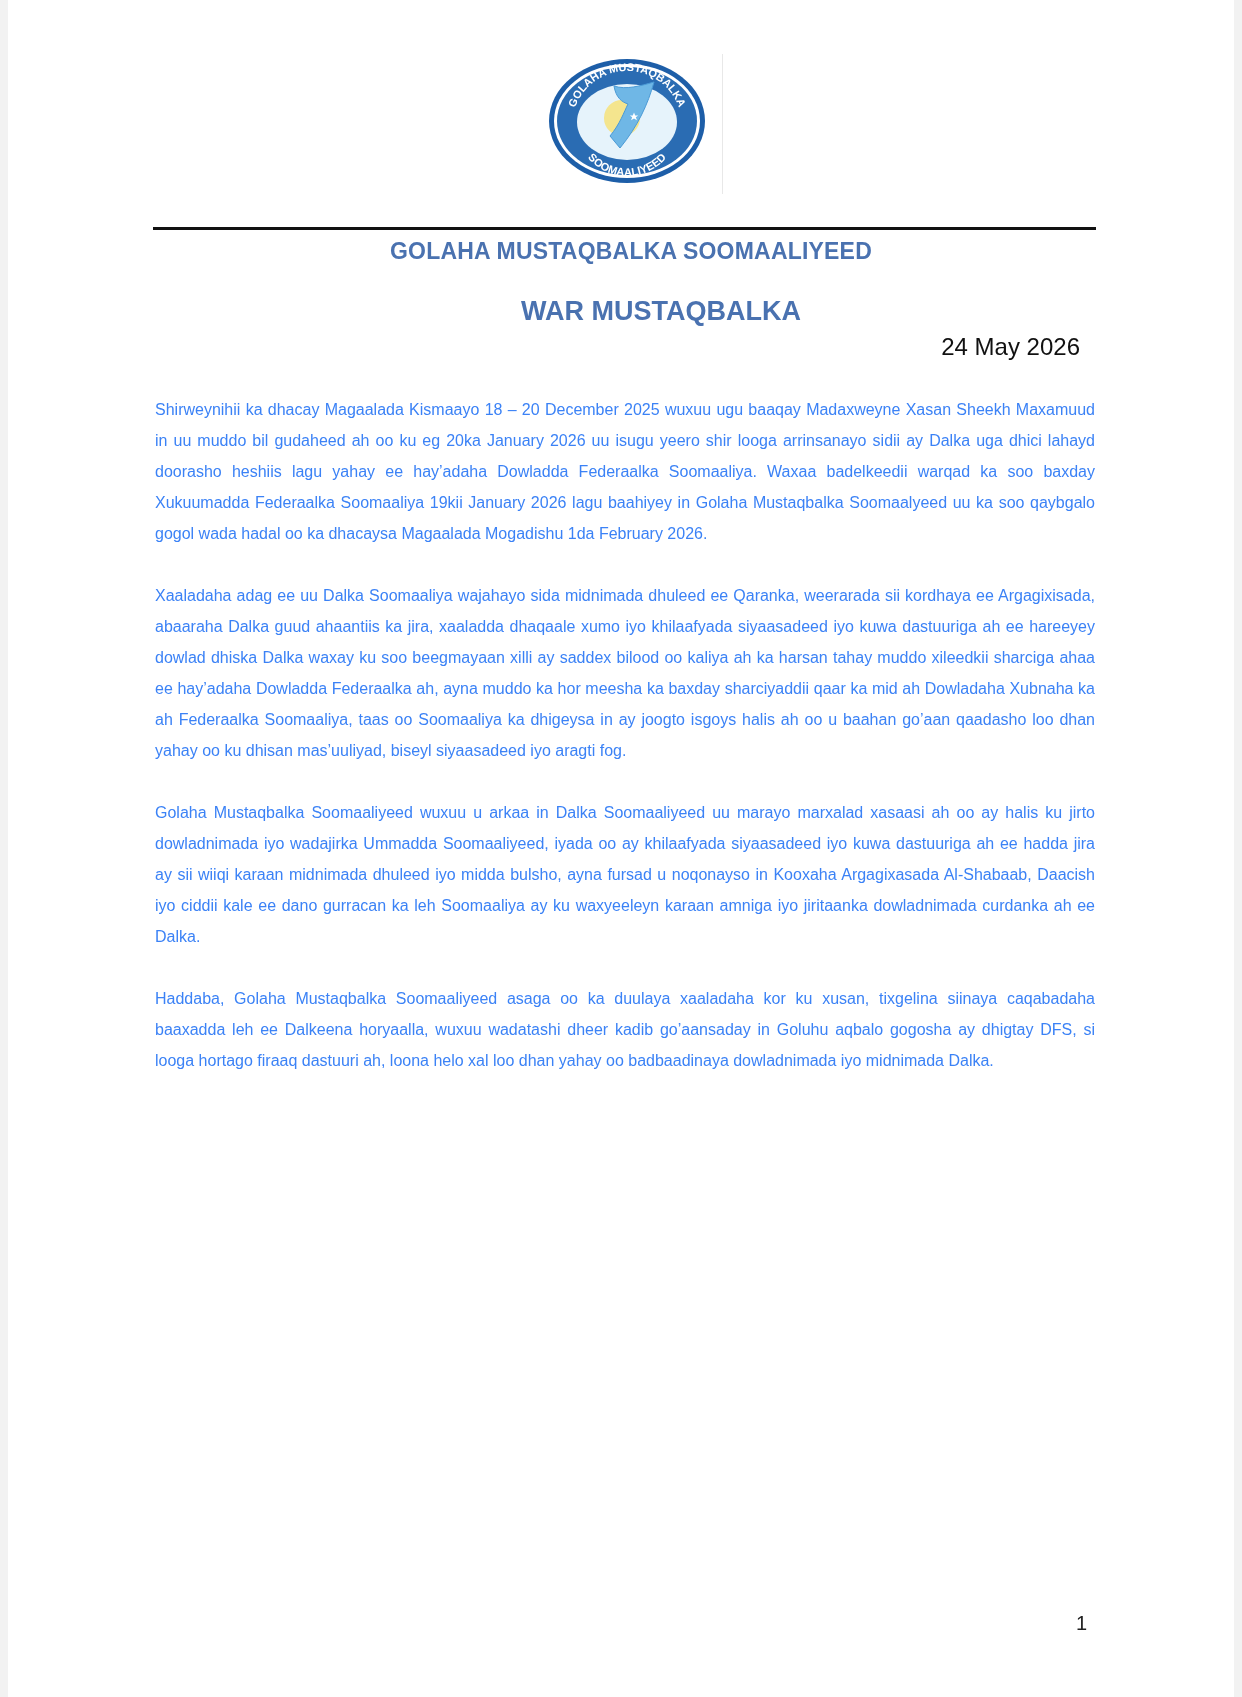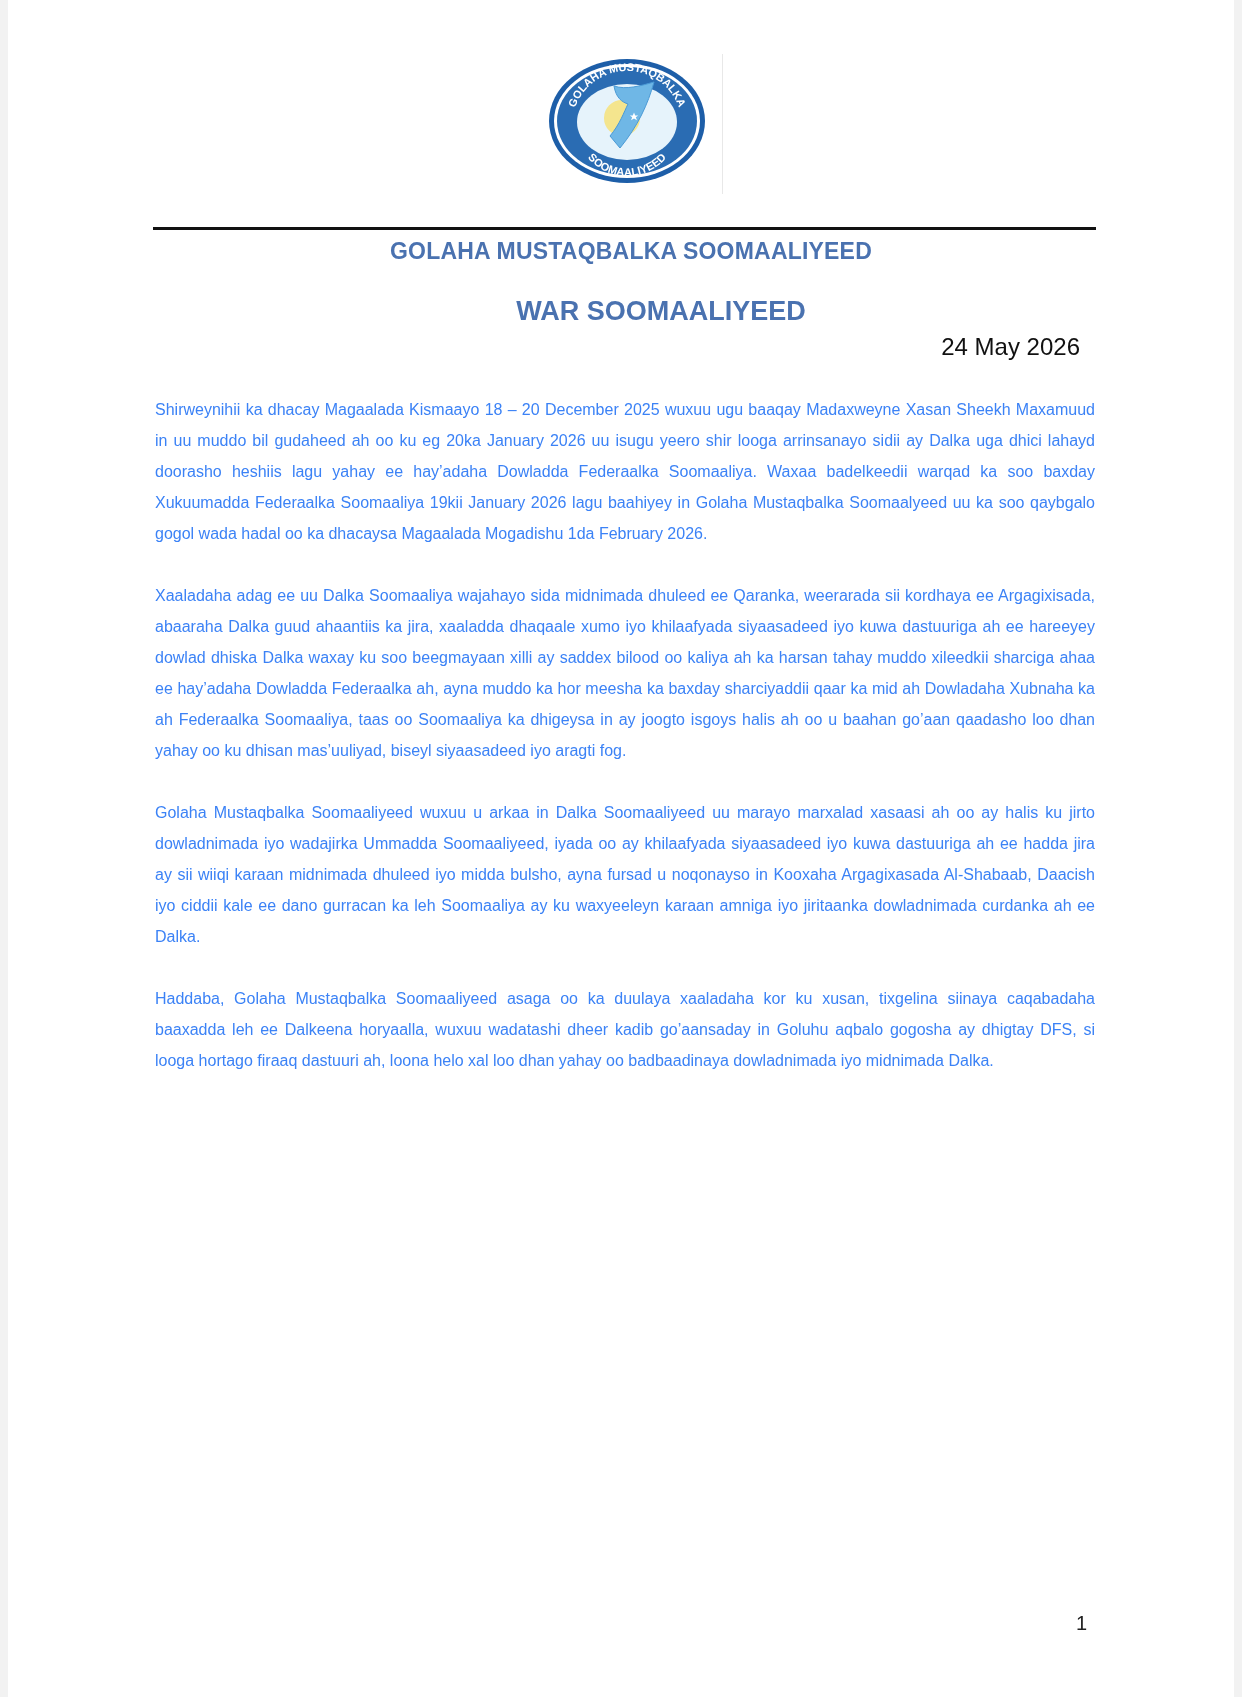--- a/index.html
+++ b/index.html
@@ -102,21 +102,21 @@
     </text>
     <text font-family="Liberation Sans, sans-serif" font-size="11" font-weight="bold" fill="#ffffff">
       <textPath href="#ringBottom" startOffset="50%" text-anchor="middle">SOOMAALIYEED</textPath>
     </text>
   </svg>
   <div class="logo-divider"></div>
 
   <div class="org-name">GOLAHA MUSTAQBALKA SOOMAALIYEED</div>
   <div class="header-rule"></div>
 
-  <div class="doc-title">WAR SOOMAALIYEED</div>
+  <div class="doc-title">WAR MUSTAQBALKA</div>
   <div class="doc-date">24 May 2026</div>
 
   <div class="body-text">
     <p>Shirweynihii ka dhacay Magaalada Kismaayo 18 – 20 December 2025 wuxuu ugu baaqay Madaxweyne Xasan Sheekh Maxamuud in uu muddo bil gudaheed ah oo ku eg 20ka January 2026 uu isugu yeero shir looga arrinsanayo sidii ay Dalka uga dhici lahayd doorasho heshiis lagu yahay ee hay’adaha Dowladda Federaalka Soomaaliya. Waxaa badelkeedii warqad ka soo baxday Xukuumadda Federaalka Soomaaliya 19kii January 2026 lagu baahiyey in Golaha Mustaqbalka Soomaalyeed uu ka soo qaybgalo gogol wada hadal oo ka dhacaysa Magaalada Mogadishu 1da February 2026.</p>
     <p>Xaaladaha adag ee uu Dalka Soomaaliya wajahayo sida midnimada dhuleed ee Qaranka, weerarada sii kordhaya ee Argagixisada, abaaraha Dalka guud ahaantiis ka jira, xaaladda dhaqaale xumo iyo khilaafyada siyaasadeed iyo kuwa dastuuriga ah ee hareeyey dowlad dhiska Dalka waxay ku soo beegmayaan xilli ay saddex bilood oo kaliya ah ka harsan tahay muddo xileedkii sharciga ahaa ee hay’adaha Dowladda Federaalka ah, ayna muddo ka hor meesha ka baxday sharciyaddii qaar ka mid ah Dowladaha Xubnaha ka ah Federaalka Soomaaliya, taas oo Soomaaliya ka dhigeysa in ay joogto isgoys halis ah oo u baahan go’aan qaadasho loo dhan yahay oo ku dhisan mas’uuliyad, biseyl siyaasadeed iyo aragti fog.</p>
     <p>Golaha Mustaqbalka Soomaaliyeed wuxuu u arkaa in Dalka Soomaaliyeed uu marayo marxalad xasaasi ah oo ay halis ku jirto dowladnimada iyo wadajirka Ummadda Soomaaliyeed, iyada oo ay khilaafyada siyaasadeed iyo kuwa dastuuriga ah ee hadda jira ay sii wiiqi karaan midnimada dhuleed iyo midda bulsho, ayna fursad u noqonayso in Kooxaha Argagixasada Al-Shabaab, Daacish iyo ciddii kale ee dano gurracan ka leh Soomaaliya ay ku waxyeeleyn karaan amniga iyo jiritaanka dowladnimada curdanka ah ee Dalka.</p>
     <p>Haddaba, Golaha Mustaqbalka Soomaaliyeed asaga oo ka duulaya xaaladaha kor ku xusan, tixgelina siinaya caqabadaha baaxadda leh ee Dalkeena horyaalla, wuxuu wadatashi dheer kadib go’aansaday in Goluhu aqbalo gogosha ay dhigtay DFS, si looga hortago firaaq dastuuri ah, loona helo xal loo dhan yahay oo badbaadinaya dowladnimada iyo midnimada Dalka.</p>
   </div>
 
   <div class="page-number">1</div>

